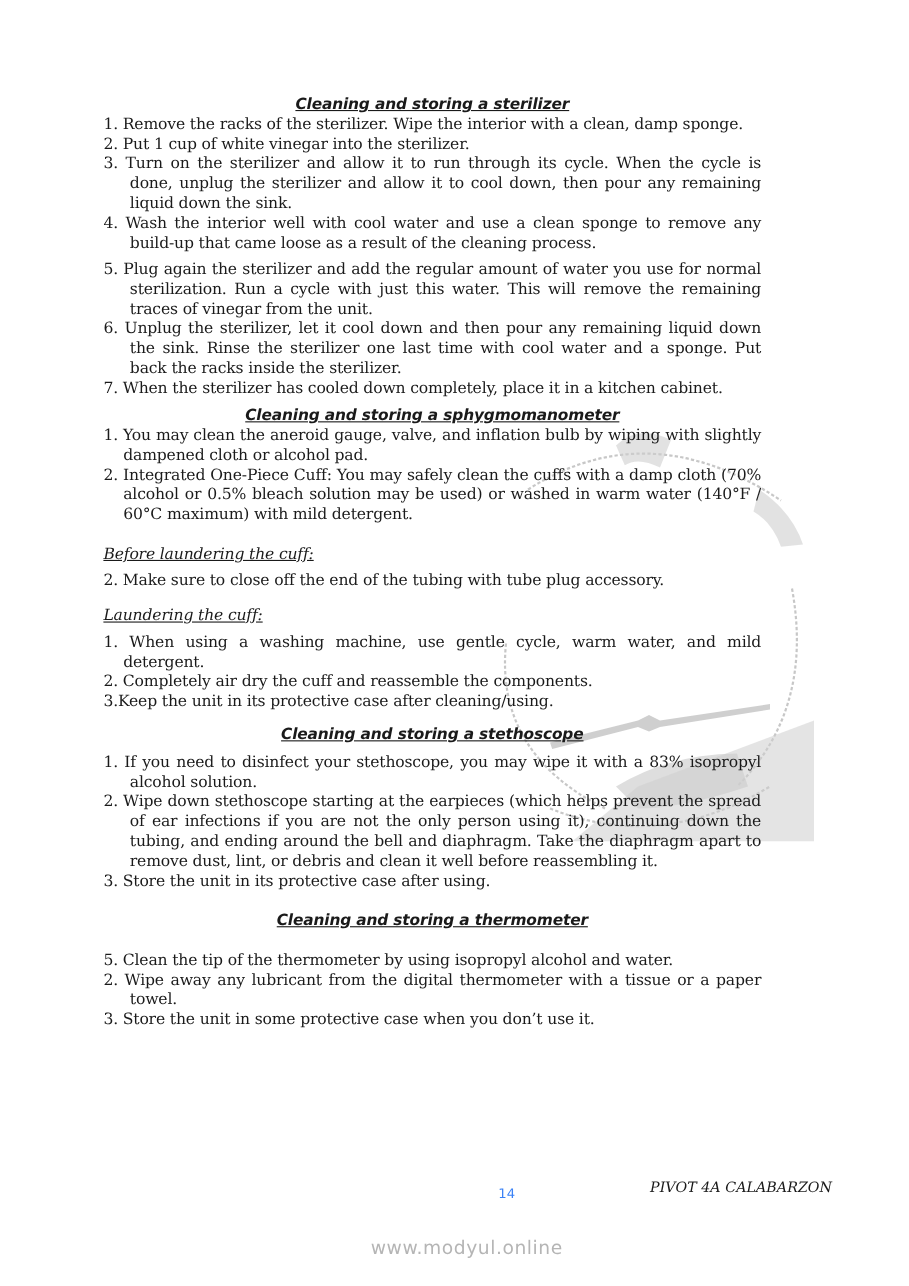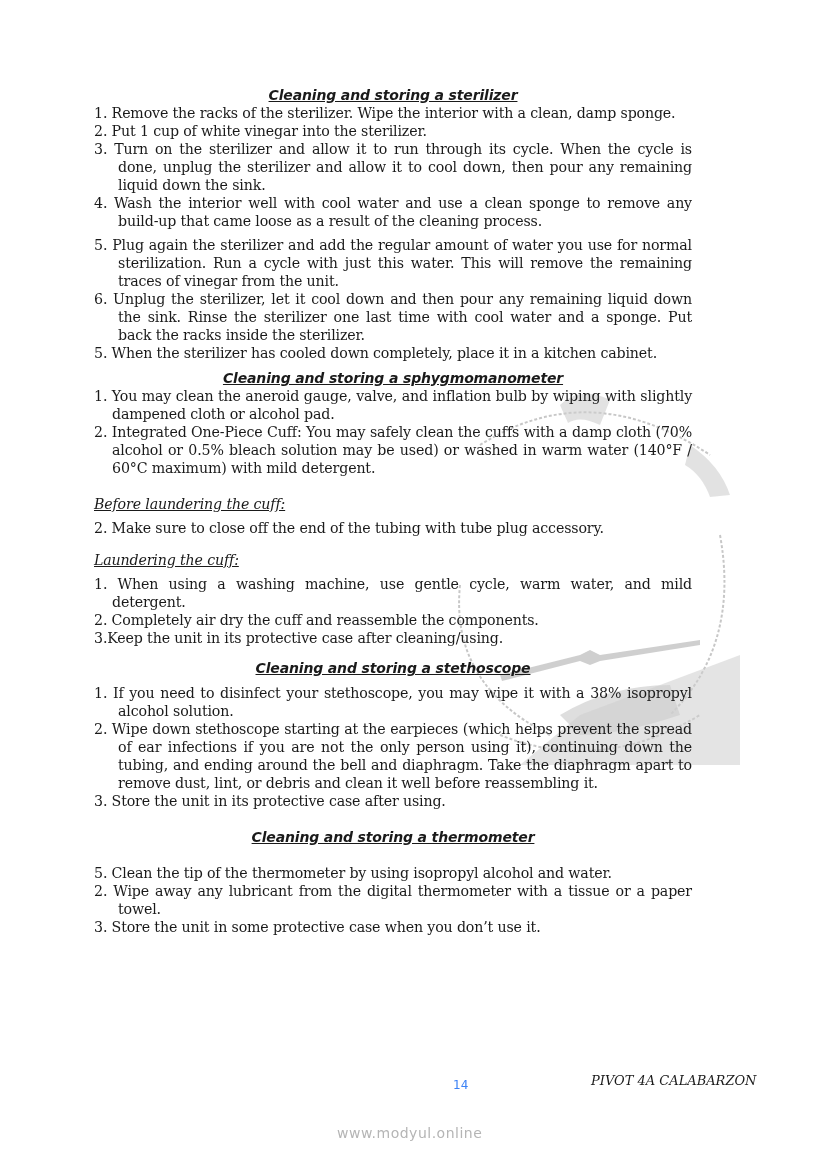--- a/index.html
+++ b/index.html
@@ -90,21 +90,21 @@
       font-style: italic;
       font-size: 13px;
       color: #1a1a1a;
       text-align: right;
     }
     .watermark-url {
       position: absolute;
       left: 337px;
       top: 1125px;
       font-family: "DejaVu Sans", "Liberation Sans", sans-serif;
-      font-size: 14px;
+      font-size: 17px;
       letter-spacing: 0.5px;
       color: #b5b5b5;
     }
   </style>
 </head>
 <body>
 
 <div class="page">
 
   <svg class="seal" viewBox="0 0 300 380">
@@ -127,21 +127,21 @@
 
     <section>
       <h2 class="heading">Cleaning and storing a sterilizer</h2>
       <ol>
         <li>1. Remove the racks of the sterilizer. Wipe the interior with a clean, damp sponge.</li>
         <li>2. Put 1 cup of white vinegar into the sterilizer.</li>
         <li>3. Turn on the sterilizer and allow it to run through its cycle. When the cycle is done, unplug the sterilizer and allow it to cool down, then pour any remaining liquid down the sink.</li>
         <li>4. Wash the interior well with cool water and use a clean sponge to remove any build-up that came loose as a result of the cleaning process.</li>
         <li class="gap-6">5. Plug again the sterilizer and add the regular amount of water you use for normal sterilization. Run a cycle with just this water. This will remove the remaining traces of vinegar from the unit.</li>
         <li>6. Unplug the sterilizer, let it cool down and then pour any remaining liquid down the sink. Rinse the sterilizer one last time with cool water and a sponge. Put back the racks inside the sterilizer.</li>
-        <li>5. When the sterilizer has cooled down completely, place it in a kitchen cabinet.</li>
+        <li>7. When the sterilizer has cooled down completely, place it in a kitchen cabinet.</li>
       </ol>
     </section>
 
     <section class="gap-7">
       <h2 class="heading">Cleaning and storing a sphygmomanometer</h2>
       <ol>
         <li class="hang-small">1. You may clean the aneroid gauge, valve, and inflation bulb by wiping with slightly dampened cloth or alcohol pad.</li>
         <li class="hang-small">2. Integrated One-Piece Cuff: You may safely clean the cuffs with a damp cloth (70% alcohol or 0.5% bleach solution may be used) or washed in warm water (140°F / 60°C maximum) with mild detergent.</li>
       </ol>
 
@@ -154,21 +154,21 @@
       <ol class="gap-6">
         <li class="hang-small">1. When using a washing machine, use gentle cycle, warm water, and mild detergent.</li>
         <li class="hang-small">2. Completely air dry the cuff and reassemble the components.</li>
         <li class="hang-small">3.Keep the unit in its protective case after cleaning/using.</li>
       </ol>
     </section>
 
     <section class="gap-12">
       <h2 class="heading">Cleaning and storing a stethoscope</h2>
       <ol class="gap-7">
-        <li>1. If you need to disinfect your stethoscope, you may wipe it with a 38% isopropyl alcohol solution.</li>
+        <li>1. If you need to disinfect your stethoscope, you may wipe it with a 83% isopropyl alcohol solution.</li>
         <li>2. Wipe down stethoscope starting at the earpieces (which helps prevent the spread of ear infections if you are not the only person using it), continuing down the tubing, and ending around the bell and diaphragm. Take the diaphragm apart to remove dust, lint, or debris and clean it well before reassembling it.</li>
         <li>3. Store the unit in its protective case after using.</li>
       </ol>
     </section>
 
     <section class="gap-18">
       <h2 class="heading">Cleaning and storing a thermometer</h2>
       <ol class="gap-18">
         <li>5. Clean the tip of the thermometer by using isopropyl alcohol and water.</li>
         <li>2. Wipe away any lubricant from the digital thermometer with a tissue or a paper towel.</li>

